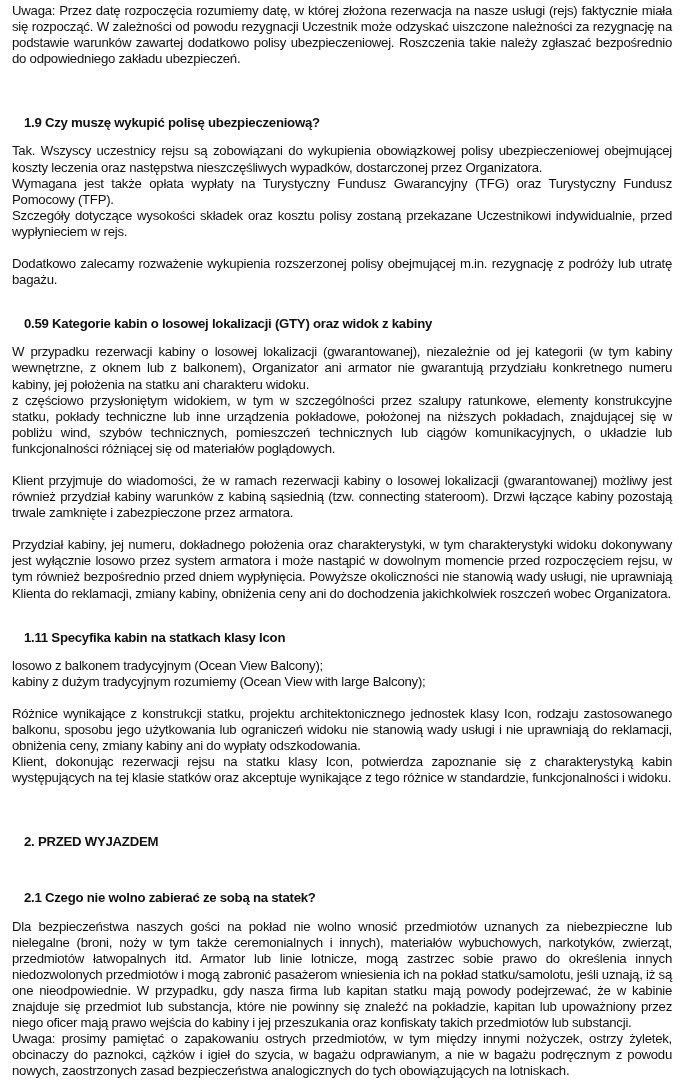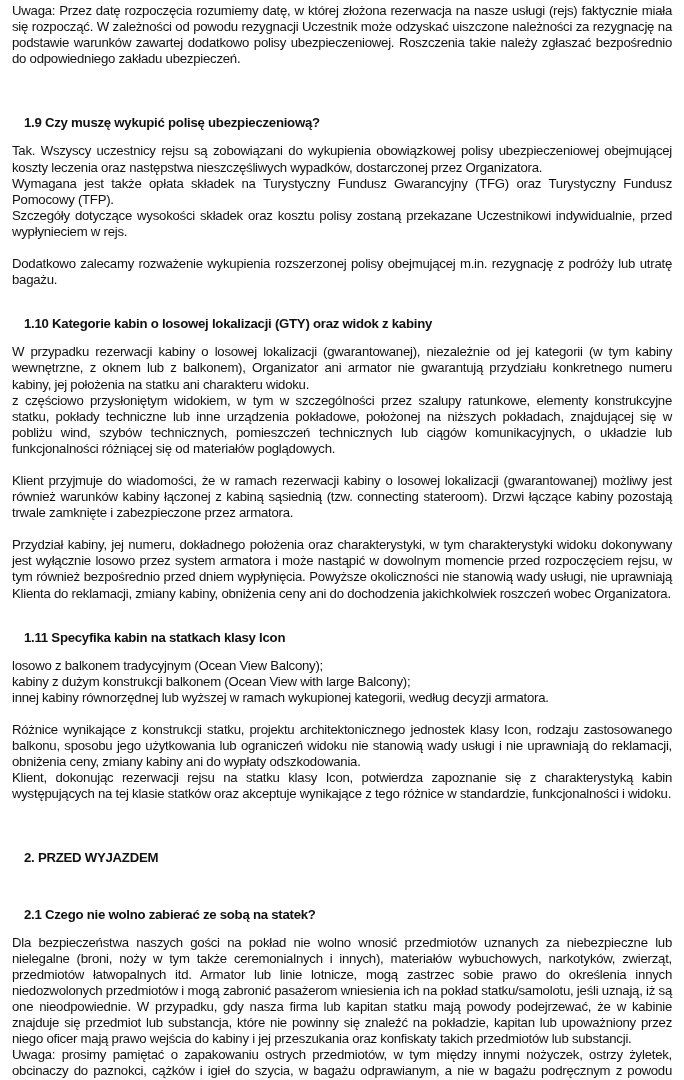--- a/index.html
+++ b/index.html
@@ -23,45 +23,44 @@
 
 <div class="page">
 
   <p class="para">Uwaga: Przez datę rozpoczęcia rozumiemy datę, w której złożona rezerwacja na nasze usługi (rejs) faktycznie miała się rozpocząć. W zależności od powodu rezygnacji Uczestnik może odzyskać uiszczone należności za rezygnację na podstawie warunków zawartej dodatkowo polisy ubezpieczeniowej. Roszczenia takie należy zgłaszać bezpośrednio do odpowiedniego zakładu ubezpieczeń.</p>
 
   <div class="gap-big"></div>
 
   <section>
     <p class="h">1.9 Czy muszę wykupić polisę ubezpieczeniową?</p>
     <p class="para">Tak. Wszyscy uczestnicy rejsu są zobowiązani do wykupienia obowiązkowej polisy ubezpieczeniowej obejmującej koszty leczenia oraz następstwa nieszczęśliwych wypadków, dostarczonej przez Organizatora.</p>
-    <p class="para">Wymagana jest także opłata składek na Turystyczny Fundusz Gwarancyjny (TFG) oraz Turystyczny Fundusz Pomocowy (TFP).</p>
+    <p class="para">Wymagana jest także opłata wypłaty na Turystyczny Fundusz Gwarancyjny (TFG) oraz Turystyczny Fundusz Pomocowy (TFP).</p>
     <p class="para">Szczegóły dotyczące wysokości składek oraz kosztu polisy zostaną przekazane Uczestnikowi indywidualnie, przed wypłynieciem w rejs.</p>
     <div class="gap1"></div>
     <p class="para">Dodatkowo zalecamy rozważenie wykupienia rozszerzonej polisy obejmującej m.in. rezygnację z podróży lub utratę bagażu.</p>
   </section>
 
   <div class="gap1"></div>
 
   <section>
-    <p class="h">1.10 Kategorie kabin o losowej lokalizacji (GTY) oraz widok z kabiny</p>
+    <p class="h">0.59 Kategorie kabin o losowej lokalizacji (GTY) oraz widok z kabiny</p>
     <p class="para">W przypadku rezerwacji kabiny o losowej lokalizacji (gwarantowanej), niezależnie od jej kategorii (w tym kabiny wewnętrzne, z oknem lub z balkonem), Organizator ani armator nie gwarantują przydziału konkretnego numeru kabiny, jej położenia na statku ani charakteru widoku.</p>
     <p class="para">z częściowo przysłoniętym widokiem, w tym w szczególności przez szalupy ratunkowe, elementy konstrukcyjne statku, pokłady techniczne lub inne urządzenia pokładowe, położonej na niższych pokładach, znajdującej się w pobliżu wind, szybów technicznych, pomieszczeń technicznych lub ciągów komunikacyjnych, o układzie lub funkcjonalności różniącej się od materiałów poglądowych.</p>
     <div class="gap1"></div>
-    <p class="para">Klient przyjmuje do wiadomości, że w ramach rezerwacji kabiny o losowej lokalizacji (gwarantowanej) możliwy jest również warunków kabiny łączonej z kabiną sąsiednią (tzw. connecting stateroom). Drzwi łączące kabiny pozostają trwale zamknięte i zabezpieczone przez armatora.</p>
+    <p class="para">Klient przyjmuje do wiadomości, że w ramach rezerwacji kabiny o losowej lokalizacji (gwarantowanej) możliwy jest również przydział kabiny warunków z kabiną sąsiednią (tzw. connecting stateroom). Drzwi łączące kabiny pozostają trwale zamknięte i zabezpieczone przez armatora.</p>
     <div class="gap1"></div>
     <p class="para">Przydział kabiny, jej numeru, dokładnego położenia oraz charakterystyki, w tym charakterystyki widoku dokonywany jest wyłącznie losowo przez system armatora i może nastąpić w dowolnym momencie przed rozpoczęciem rejsu, w tym również bezpośrednio przed dniem wypłynięcia. Powyższe okoliczności nie stanowią wady usługi, nie uprawniają Klienta do reklamacji, zmiany kabiny, obniżenia ceny ani do dochodzenia jakichkolwiek roszczeń wobec Organizatora.</p>
   </section>
 
   <div class="gap1"></div>
 
   <section>
     <p class="h">1.11 Specyfika kabin na statkach klasy Icon</p>
     <p class="para">losowo z balkonem tradycyjnym (Ocean View Balcony);</p>
-    <p class="para">kabiny z dużym konstrukcji balkonem (Ocean View with large Balcony);</p>
-    <p class="para">innej kabiny równorzędnej lub wyższej w ramach wykupionej kategorii, według decyzji armatora.</p>
+    <p class="para">kabiny z dużym tradycyjnym rozumiemy (Ocean View with large Balcony);</p>
     <div class="gap1"></div>
     <p class="para">Różnice wynikające z konstrukcji statku, projektu architektonicznego jednostek klasy Icon, rodzaju zastosowanego balkonu, sposobu jego użytkowania lub ograniczeń widoku nie stanowią wady usługi i nie uprawniają do reklamacji, obniżenia ceny, zmiany kabiny ani do wypłaty odszkodowania.</p>
     <p class="para">Klient, dokonując rezerwacji rejsu na statku klasy Icon, potwierdza zapoznanie się z charakterystyką kabin występujących na tej klasie statków oraz akceptuje wynikające z tego różnice w standardzie, funkcjonalności i widoku.</p>
   </section>
 
   <div class="gap-big"></div>
 
   <section>
     <p class="h">2. PRZED WYJAZDEM</p>
   </section>

